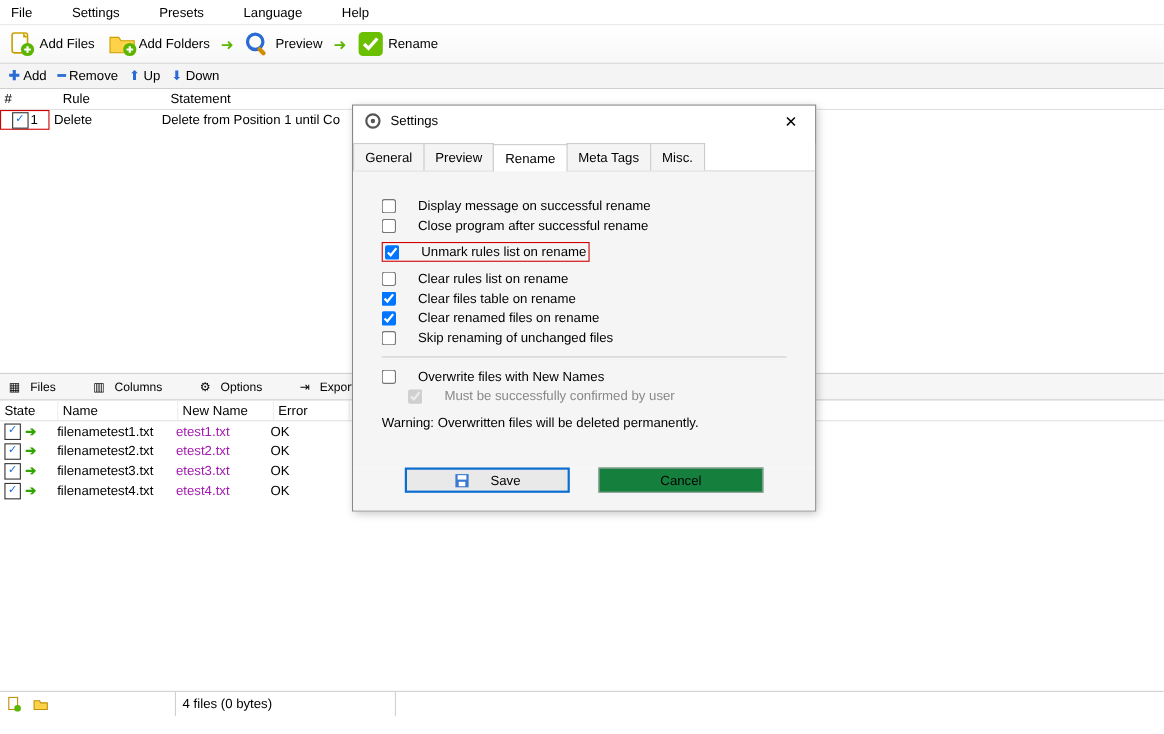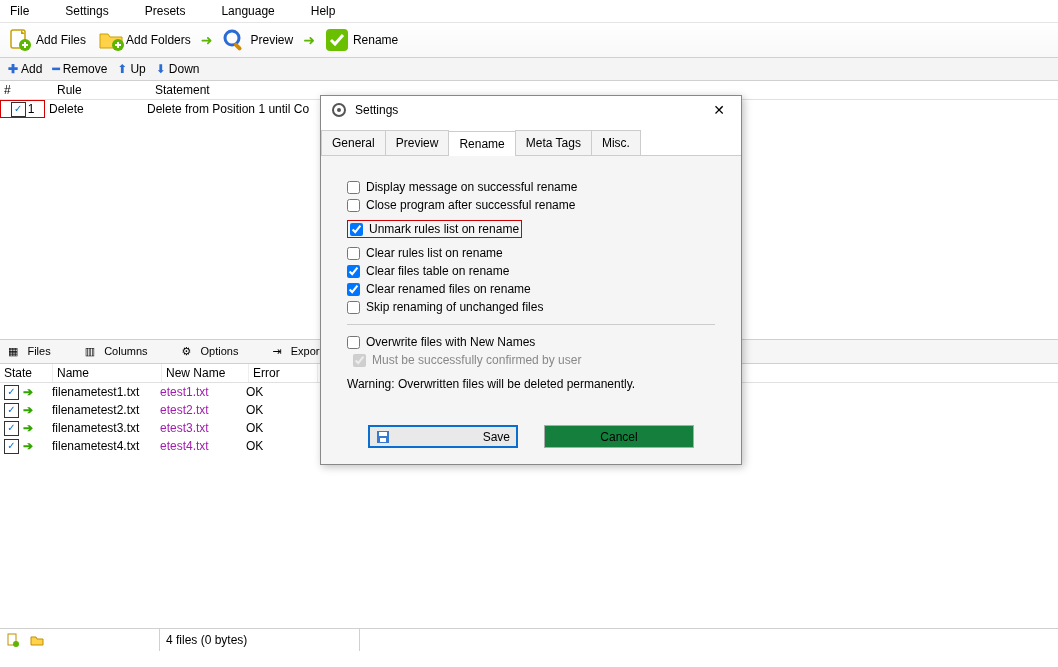--- a/index.html
+++ b/index.html
@@ -36,30 +36,30 @@
 .statusbar .slot2{width:200px;border-right:1px solid #d0d0d0;height:100%;display:flex;align-items:center;padding:0 6px;box-sizing:border-box}
 
 .dialog{position:absolute;left:320px;top:95px;width:420px;background:#fff;border:1px solid #888;box-shadow:2px 2px 8px rgba(0,0,0,.25)}
 .dlg-title{display:flex;align-items:center;justify-content:space-between;padding:6px 10px}
 .dlg-title .t{display:flex;align-items:center;gap:8px}
 .close-x{font-family:sans-serif;font-size:14px;padding:0 6px;cursor:default}
 .tabs{display:flex;background:#fff;border-bottom:1px solid #ccc;margin-top:6px}
 .tab{padding:5px 10px;border:1px solid #ccc;border-bottom:none;background:#f4f4f4;margin-right:-1px;font-size:12px}
 .tab.active{background:#fff;position:relative;top:1px}
 .tabbody{padding:20px 26px 10px 26px;background:#f5f5f5}
-.opt{display:flex;align-items:flex-end;gap:6px;margin:4px 0;font-size:12px}
+.opt{display:flex;align-items:flex-end;gap:20px;margin:4px 0;font-size:12px}
 .opt input{margin:0}
 .opt.redborder{border:1px solid #d00000;padding:1px 2px;display:inline-flex}
 .sep{border:none;border-top:1px solid #ccc;margin:10px 0}
 .opt.disabled{color:#888}
 .opt.disabled input{accent-color:#888}
 .warn{margin:10px 0 24px 0}
 .dlg-btns{display:flex;justify-content:center;gap:26px;padding:0 0 16px 0;background:#f5f5f5}
 .dlg-btns button{width:150px;height:23px;font-family:inherit;font-size:12px;background:#15803d;border:1px solid #aaa}
-.dlg-btns button.primary{border:2px solid #0a6ed1;background:#e9e9e9;display:flex;align-items:center;justify-content:space-between;gap:19px}
+.dlg-btns button.primary{border:2px solid #0a6ed1;background:#e9e9e9;display:flex;align-items:center;justify-content:center;gap:19px}
 .chk{width:13px;height:13px;border:1px solid #333;display:inline-flex;align-items:center;justify-content:center;font-size:10px;line-height:10px;color:#0a6ed1}
 .smallarrow{color:#33a500;font-weight:bold}
 svg{display:block}
 </style>
 </head>
 <body>
 
 <div class="menubar">
   <span>File</span>
   <span>Settings</span>
@@ -269,21 +269,21 @@
       </label>
     <label class="opt">
         <input type="checkbox" style="">
         <span>Skip renaming of unchanged files</span>
       </label>
     <hr class="sep">
     <label class="opt">
         <input type="checkbox" style="">
         <span>Overwrite files with New Names</span>
       </label>
-    <label class="opt disabled" style="margin-left:6px">
+    <label class="opt disabled" style="margin-left:24px">
         <input type="checkbox" checked="" disabled="" style="">
         <span>Must be successfully confirmed by user</span>
       </label>
     <div class="warn">Warning: Overwritten files will be deleted permanently.</div>
   </div>
 
   <div class="dlg-btns">
     <button class="primary">
       <span>
           <svg width="14" height="14">

